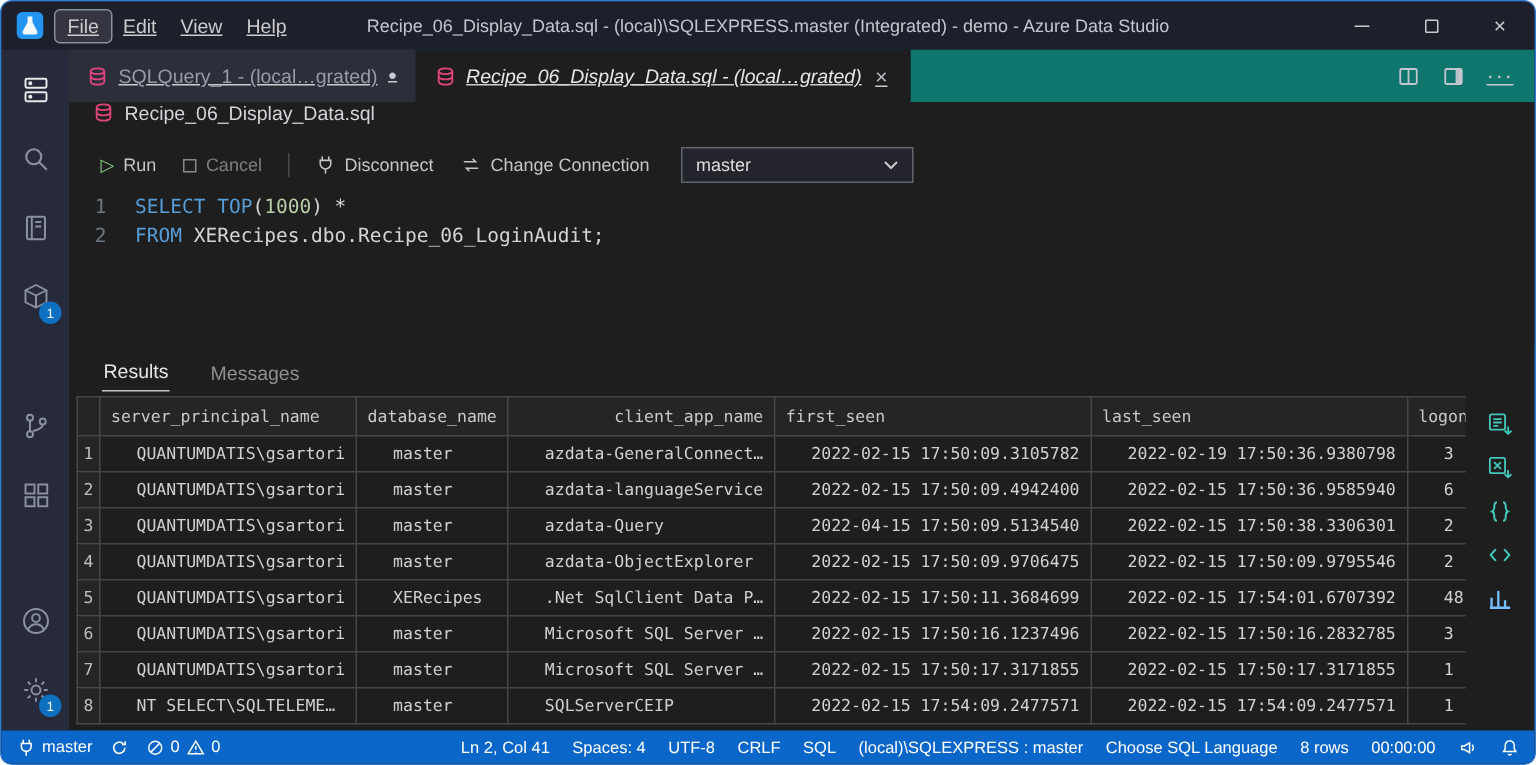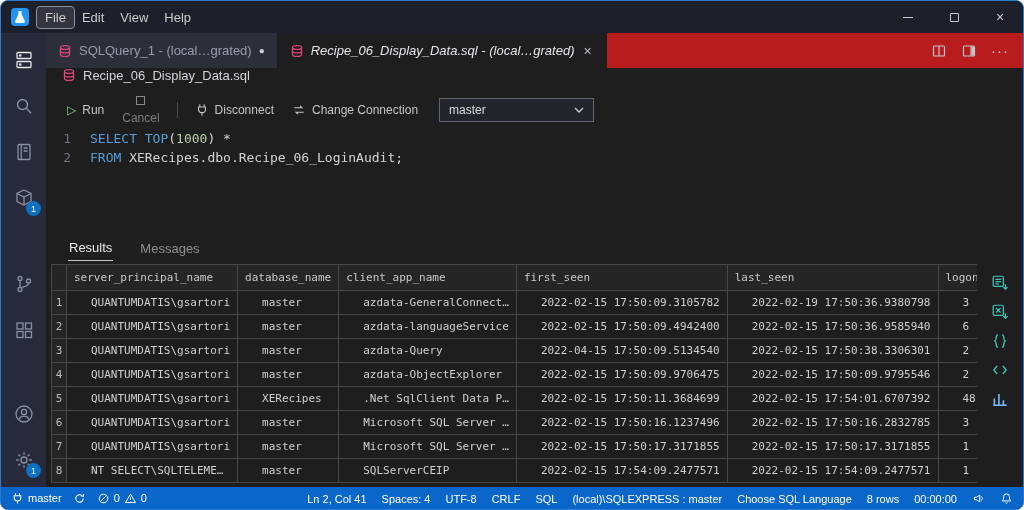--- a/index.html
+++ b/index.html
@@ -4,21 +4,21 @@
 <style>
   * { margin:0; padding:0; box-sizing:border-box; }
   html,body { width:1024px; height:510px; background:#ffffff; font-family:"Liberation Sans",sans-serif; overflow:hidden; }
 
   .window { width:1024px; height:510px; border:1px solid #2e7ad1; border-radius:8px; overflow:hidden;
             display:flex; flex-direction:column; background:#1e1e1e; color:#cccccc; }
 
   
   .titlebar { height:32px; background:#1d1f2b; display:flex; align-items:center; flex:none; position:relative; }
   .logo { width:18px; height:18px; margin:0 8px 0 10px; flex:none; }
-  .menu-item { padding:3px 8px; font-size:13px; color:#cccccc; border-radius:3px; cursor:default; }
+  .menu-item { padding:3px 8px; font-size:13px; color:#cccccc; border-radius:3px; cursor:default;text-decoration:underline; }
   .menu-item.focused { background:rgba(255,255,255,0.10); outline:1px solid #8a93a6; }
   .titlebar-title { position:absolute; left:50%; transform:translateX(-50%); font-size:12px; color:#c3c6cf; white-space:nowrap; }
   .window-controls { margin-left:auto; display:flex; height:100%; }
   .wc { width:46px; height:100%; display:flex; align-items:center; justify-content:center; color:#cccccc; }
   .wc-min-glyph { width:10px; height:1px; background:#cccccc; }
   .wc-max-glyph { width:9px; height:9px; border:1px solid #cccccc; border-radius:1px; }
   .wc-close { font-size:14px; }
 
   
   .main { flex:1; display:flex; min-height:0; }
@@ -28,37 +28,37 @@
   .ab-bottom { margin-top:auto; display:flex; flex-direction:column; padding-bottom:4px; }
   .ab-item { width:45px; height:46px; display:flex; align-items:center; justify-content:center; color:#8b90a3; position:relative; cursor:pointer; }
   .ab-item.active { color:#e8e8e8; }
   .ab-gap { height:40px; }
   .badge { position:absolute; right:5px; bottom:5px; background:#0e70c0; color:#fff; font-size:9px; min-width:15px; height:15px;
            border-radius:50%; display:flex; align-items:center; justify-content:center; font-family:"Liberation Sans",sans-serif; }
 
   .content { flex:1; display:flex; flex-direction:column; min-width:0; }
 
   
-  .tabbar { height:35px; background:#b91c1c; display:flex; align-items:stretch; flex:none; }
+  .tabbar { height:35px; background:#0f766e; display:flex; align-items:stretch; flex:none;text-decoration:underline; }
   .tab { display:flex; align-items:center; gap:7px; padding:0 12px; font-size:13px; background:#2c2e3a; color:#969cab;
          border-right:1px solid #1b1c24; cursor:pointer; white-space:nowrap; }
   .tab.active { background:#1e1e1e; color:#e4e6ea; }
   .tab.active .tab-label { font-style:italic; }
   .tab-dirty { font-size:10px; color:#c9ccd4; }
   .tab-close { font-size:14px; color:#b8bcc6; padding:0 2px; }
   .tab-actions { margin-left:auto; display:flex; align-items:center; gap:14px; padding-right:14px; color:#c2c6cf; }
   .tab-actions .ta-icon { display:flex; align-items:center; cursor:pointer; }
   .more-glyph { font-size:15px; letter-spacing:1px; line-height:10px; }
 
   
   .editor { height:164px; display:flex; flex-direction:column; background:#1e1e1e; flex:none; }
   .file-header { height:26px; display:flex; align-items:flex-start; gap:7px; padding-left:16px; font-size:13px; color:#d2d4d9; flex:none; }
   .editor-toolbar { height:32px; display:flex; align-items:center; padding-left:12px; font-size:12px; color:#c5c5c5; flex:none; }
   .tb-btn { display:flex; align-items:center; gap:6px; padding:3px 9px; cursor:pointer; }
-  .tb-btn.disabled { color:#7d7d7d; cursor:default;flex-direction:column; }
+  .tb-btn.disabled { color:#7d7d7d; cursor:default; }
   .run-glyph { color:#89d185; font-size:12px; }
   .cancel-square { width:9px; height:9px; border:1px solid #8a8a8a; }
   .tb-sep { width:1px; height:16px; background:#4a4a4a; margin:0 8px; }
   .tb-ico { display:flex; align-items:center; color:#c5c5c5; }
   .db-dropdown { margin-left:12px; width:155px; height:24px; border:1px solid #62666e; background:#24252c; display:flex;
                  align-items:center; justify-content:space-between; padding:0 9px; font-size:12px; color:#dddddd; cursor:pointer; }
   .code { flex:1; font-family:"DejaVu Sans Mono",monospace; font-size:13px; line-height:19px; padding-top:3px; cursor:text; }
   .code-line { display:flex; }
   .ln { width:44px; text-align:right; color:#6e7681; flex:none; padding-right:19px; }
   .code-text { white-space:pre; }
@@ -103,20 +103,21 @@
     <span class="logo">
       <svg class="icon" width="18" height="18" viewBox="0 0 18 18">
         <rect width="18" height="18" rx="4" fill="#2494f2"></rect>
         <path d="M7.4 3h3.2v3.6l3.2 6.2a1.5 1.5 0 0 1-1.3 2.2H5.5a1.5 1.5 0 0 1-1.3-2.2l3.2-6.2z" fill="#ffffff" opacity="0.95"></path>
       </svg>
     </span>
     <span class="menu-item focused">File</span>
     <span class="menu-item">Edit</span>
     <span class="menu-item">View</span>
     <span class="menu-item">Help</span>
+    <span class="titlebar-title">Recipe_06_Display_Data.sql - (local)\SQLEXPRESS.master (Integrated) - demo - Azure Data Studio</span>
     <span class="window-controls">
       <span class="wc">
           <span class="wc-min-glyph"></span>
         </span>
       <span class="wc">
           <span class="wc-max-glyph"></span>
         </span>
       <span class="wc wc-close">×</span>
     </span>
   </div>
@@ -299,21 +300,21 @@
           <span class="rtab">Messages</span>
         </div>
         <div class="results-body">
           <div class="grid-wrap">
             <table class="grid">
               <thead>
                 <tr>
                   <th class="rownum-h"></th>
                 <th style="width: 158px;">server_principal_name</th>
                     <th style="width: 97px;">database_name</th>
-                    <th style="width: 165px;">client_app_name</th>
+                    <th style="width: 165px; text-align: right;">client_app_name</th>
                     <th style="width: 199px;">first_seen</th>
                     <th style="width: 198px;">last_seen</th>
                     <th style="width: 80px;">logon_count</th>
                   </tr>
               </thead>
               <tbody>
                   <tr>
                     <td class="rownum">1</td>
                     <td>QUANTUMDATIS\gsartori</td>
                     <td>master</td>

